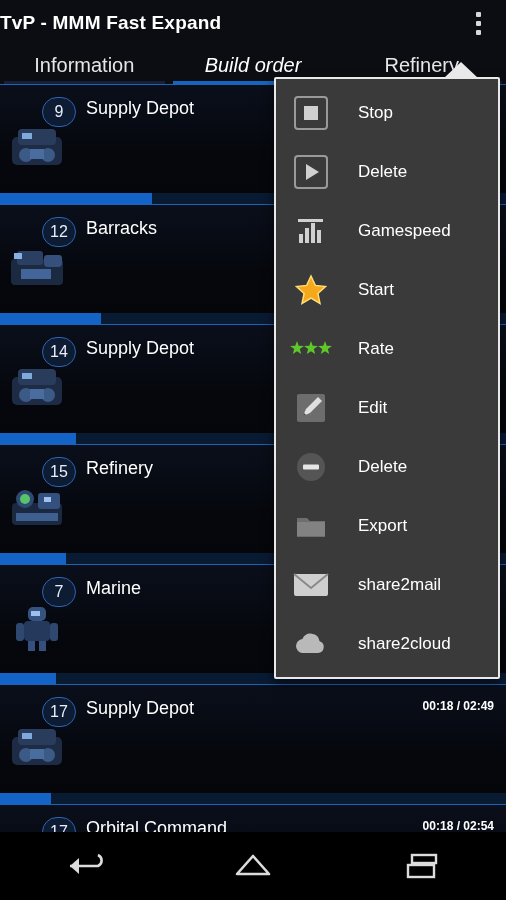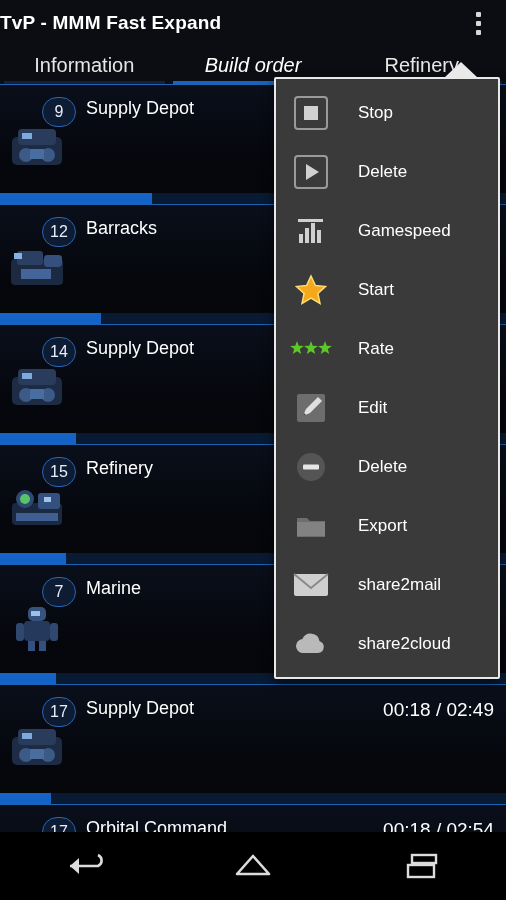--- a/index.html
+++ b/index.html
@@ -105,21 +105,22 @@
     position: absolute;
     left: 86px; top: 13px;
     color: #ffffff;
     font-size: 18px;
     text-align: right;
   }
   .row-time {
     position: absolute;
     right: 12px; top: 14px;
     color: #ffffff;
-    font-size: 19px;
+    font-size: 12px;
+    font-weight: bold;
   }
   .thumb {
     position: absolute;
     left: 8px; top: 34px;
     width: 58px; height: 56px;
   }
   .thumb svg { display: block; }
   .progress {
     position: absolute;
     left: 0; right: 0; bottom: 0;

